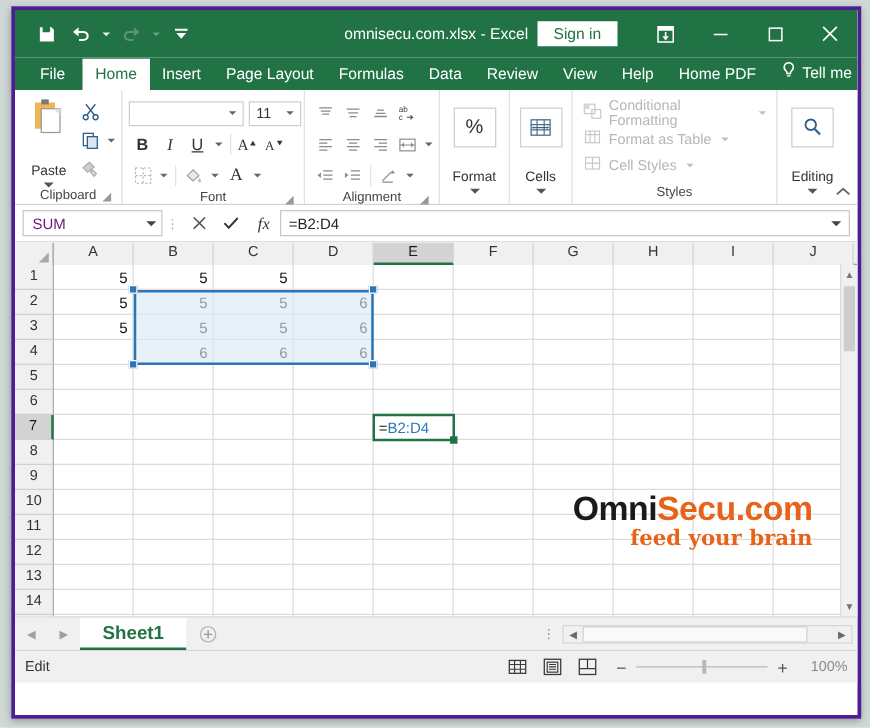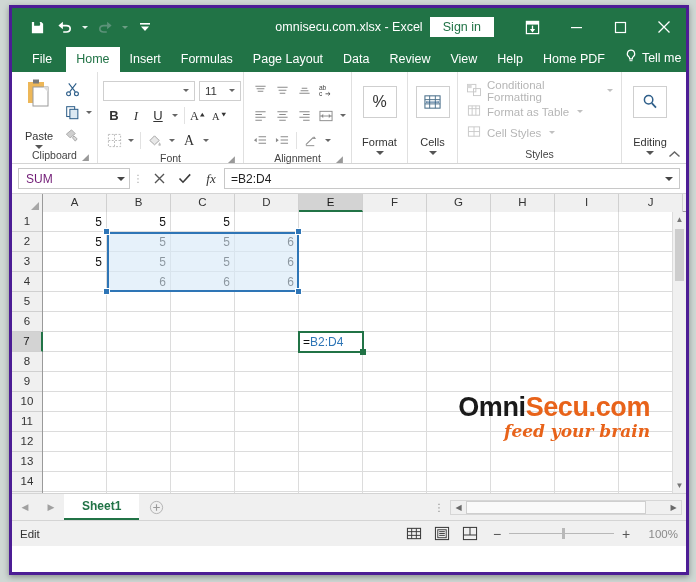--- a/index.html
+++ b/index.html
@@ -207,21 +207,21 @@
     width: 6px; height: 6px; background: #217346;
   }
   .watermark {
     position: absolute; right: 36px; bottom: 52px; text-align: right; pointer-events: none;
     user-select: none;
   }
   .wm1 { font-size: 27px; font-weight: bold; letter-spacing: -.4px; line-height: 30px; }
   .wm1 .blk { color: #1a1a1a; }
   .wm1 .org { color: #e8631a; }
   .wm2 {
-    font-family: "DejaVu Serif", serif; font-style: italic; font-weight: bold;
+    font-family: "DejaVu Serif", serif; font-weight: bold;
     color: #e8631a; font-size: 17px; line-height: 20px; margin-top: -1px;
   }
   .vscroll {
     position: absolute; right: 0; top: 18px; bottom: 0; width: 14px;
     background: #f0f0f0; border-left: 1px solid #dcdcdc; z-index: 3;
   }
   .vs-arrow {
     height: 15px; display: flex; align-items: center; justify-content: center;
     color: #757575; font-size: 8px;
   }
@@ -232,21 +232,21 @@
   
   .tabbar {
     height: 27px; background: #f0f0f0; display: flex; align-items: stretch;
     border-bottom: 1px solid #d4d4d4;
   }
   .navarr {
     width: 26px; display: flex; align-items: center; justify-content: center;
     color: #a0a0a0; font-size: 9px;
   }
   .stab {
-    display: flex; align-items: center; padding: 0 18px; font-size: 12px;
+    display: flex; align-items: center; padding: 0 18px; font-size: 15px;
     color: #217346; font-weight: bold; background: #fff;
     border-bottom: 2px solid #217346;
   }
   .addsheet {
     width: 34px; display: flex; align-items: center; justify-content: center;
     color: #9c9c9c; font-size: 14px;
   }
   .tabbar-right { margin-left: auto; display: flex; align-items: center; padding-right: 4px; }
   .hdots { width: 22px; text-align: center; color: #8a8a8a; font-size: 10px; }
   .hscroll {
@@ -333,22 +333,22 @@
             <path stroke="#fff" stroke-width="1.3" d="M1.5 1.5l11 11M12.5 1.5l-11 11"></path>
           </svg>
       </div>
     </div>
   </div>
 
   <div class="tabstrip">
     <div class="tab file">File</div>
     <div class="tab active">Home</div>
     <div class="tab">Insert</div>
+    <div class="tab">Page Layout</div>
     <div class="tab">Formulas</div>
-    <div class="tab">Page Layout</div>
     <div class="tab">Data</div>
     <div class="tab">Review</div>
     <div class="tab">View</div>
     <div class="tab">Help</div>
     <div class="tab">Home PDF</div>
     <div class="tabstrip-right">
       <div class="tab">
         <span class="tab-ico">
           <span>
             <svg width="12" height="14" viewBox="0 0 12 14">

